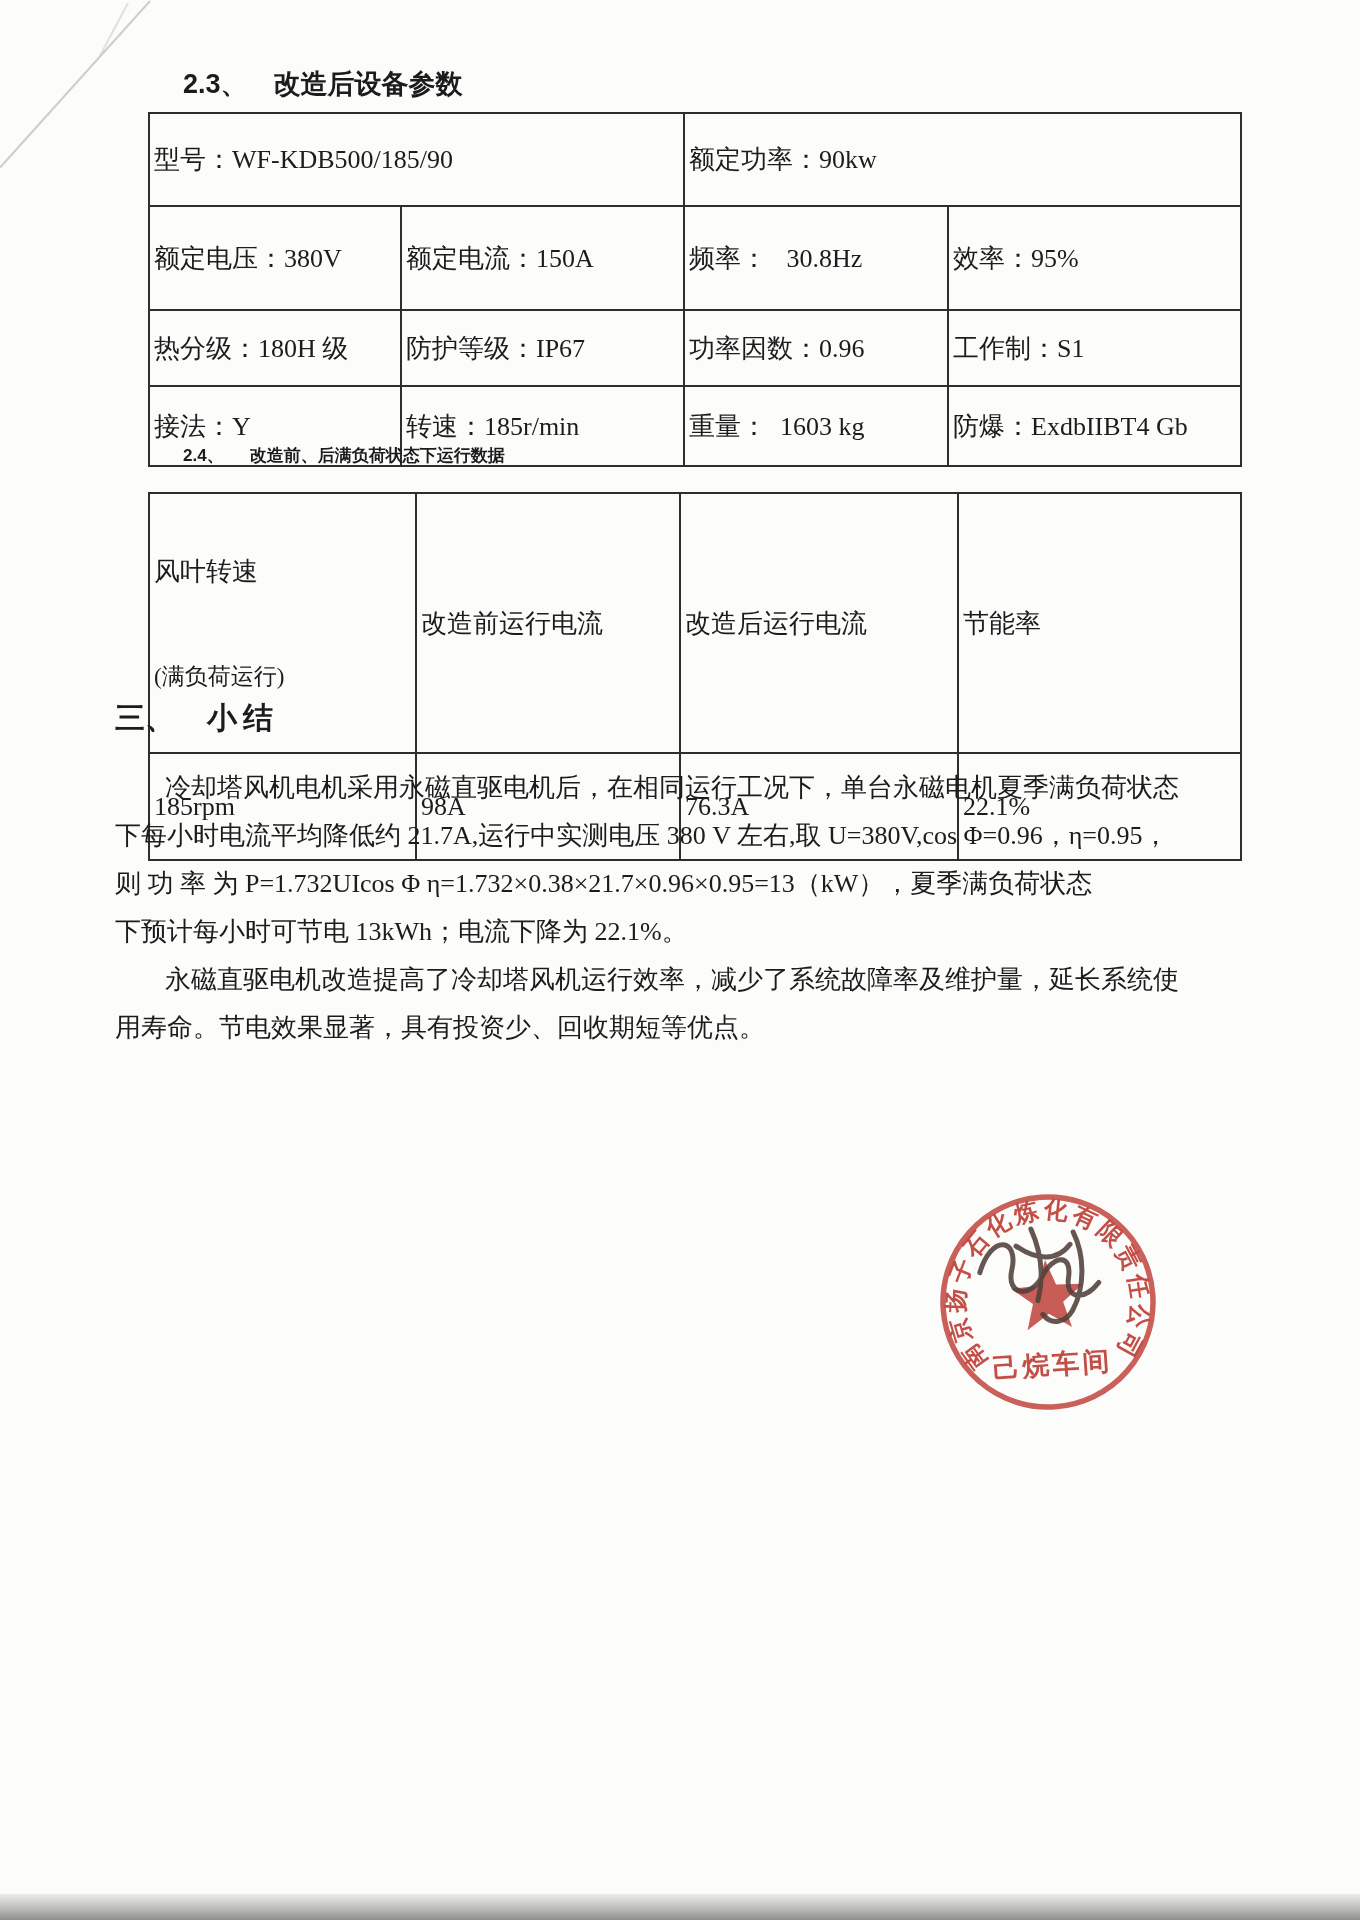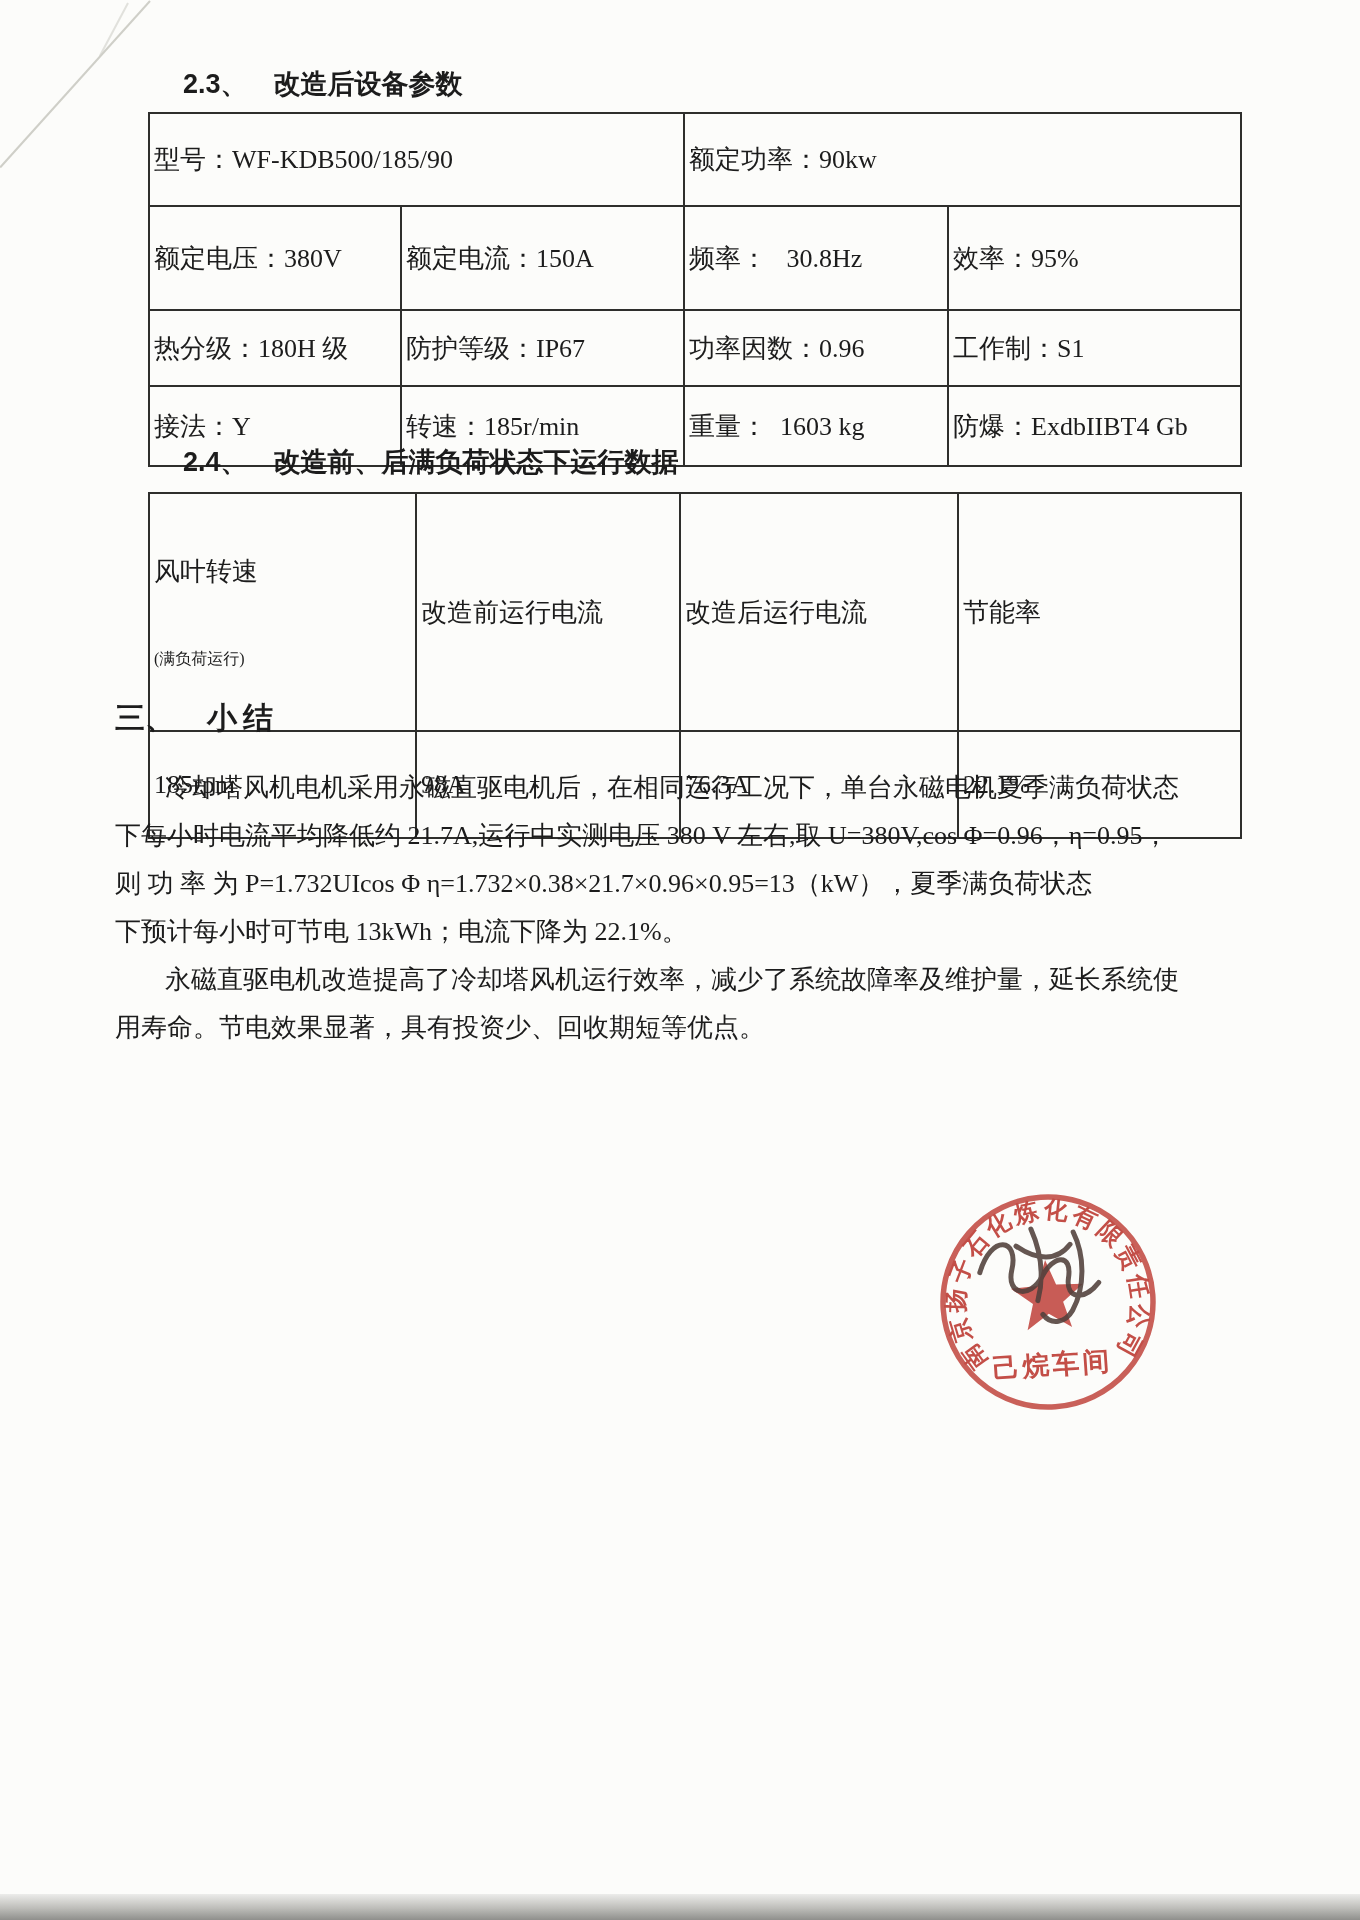--- a/index.html
+++ b/index.html
@@ -13,31 +13,31 @@
   
   .fold-line{position:absolute; background:#cfcfc8; height:2px; transform-origin:left center;}
   .fold-1{left:150px; top:0; width:224px; transform:rotate(132deg);}
   .fold-2{left:128px; top:2px; width:60px; transform:rotate(118deg); opacity:.6;}
   .bottom-strip{position:absolute; left:0; top:1894px; width:1360px; height:26px;
     background:linear-gradient(#ececea 0%, #bdbdb9 55%, #8f8f8c 100%);}
   
   .sec-head{position:absolute; font-family:"Liberation Sans","DejaVu Sans",sans-serif;
     font-weight:bold; white-space:nowrap;}
   .head-23{left:183px; top:66px; font-size:27px;}
-  .head-24{left:183px; top:444px; font-size:27px;}
+  .head-24{left:183px; top:444px; font-size:17px;}
   .head-3{left:115px; top:698px; font-size:30px;}
   .sec-head .title{margin-left:26px;}
   .head-3 .title{margin-left:32px; letter-spacing:6px;}
   
   table.scan{position:absolute; border-collapse:collapse; table-layout:fixed;}
   table.scan td{border:2px solid #2e2e2c; text-align:left; vertical-align:middle;
     font-size:26px; white-space:pre-wrap; padding:0 4px;}
   .t1{left:148px; top:112px; width:1092px;}
   .t2{left:148px; top:492px; width:1092px;}
-  .t2 .hdr-sub{font-size:16px;}
+  .t2 .hdr-sub{font-size:23px;margin-top:12px;}
   
   .summary{position:absolute; left:115px; top:764px; width:1140px;}
   .summary .line{height:48px; line-height:48px; font-size:26px; white-space:nowrap;}
   .summary .indent{padding-left:50px;}
   
   .stamp{position:absolute; left:928px; top:1182px; width:240px; height:240px;
     transform:rotate(-4deg); opacity:.92;}
 </style>
 </head>
 <body>

